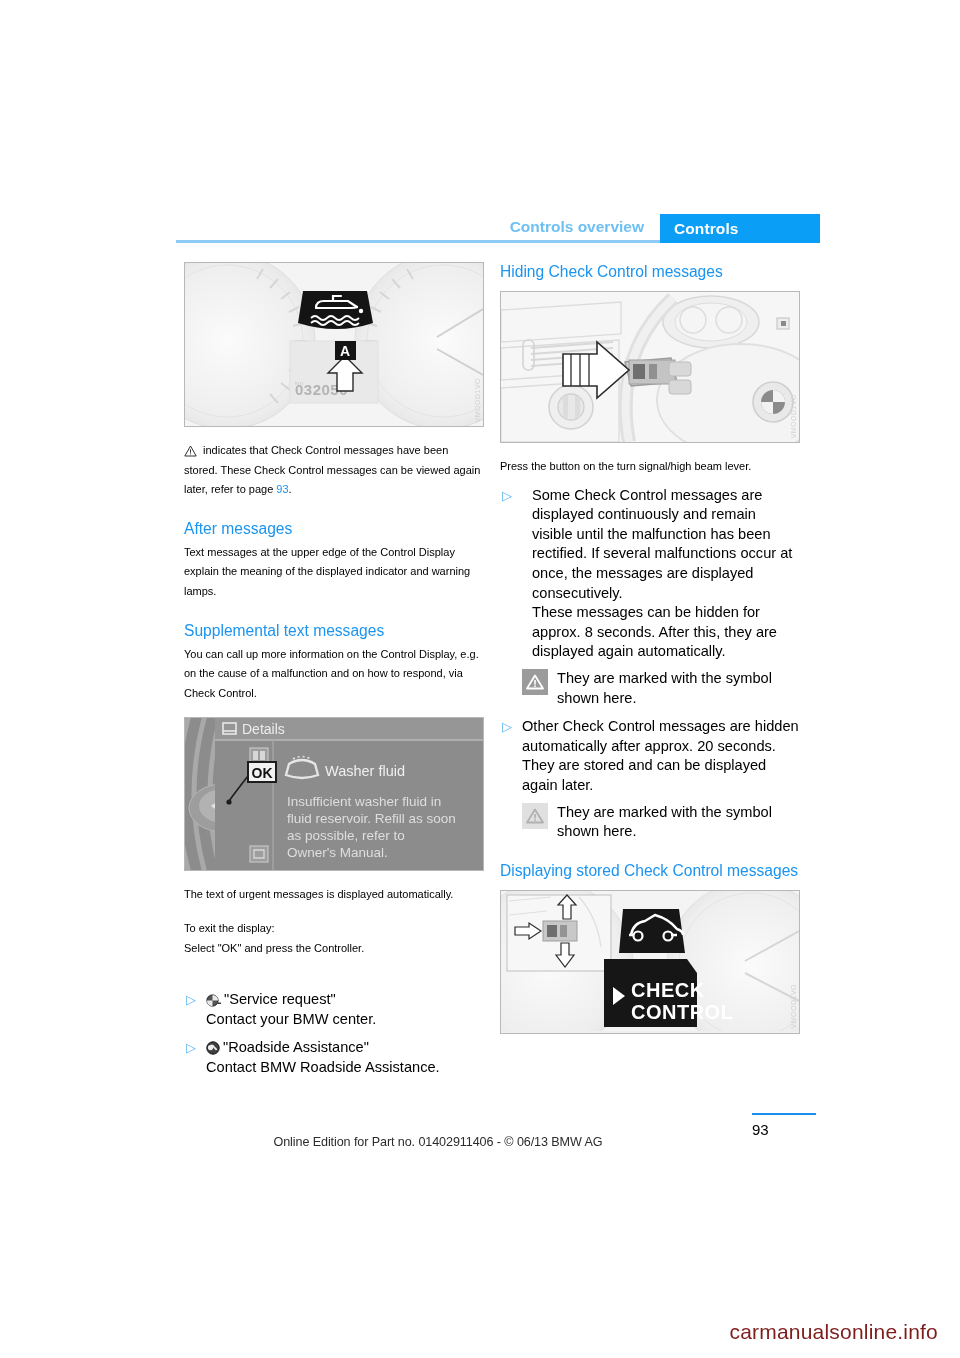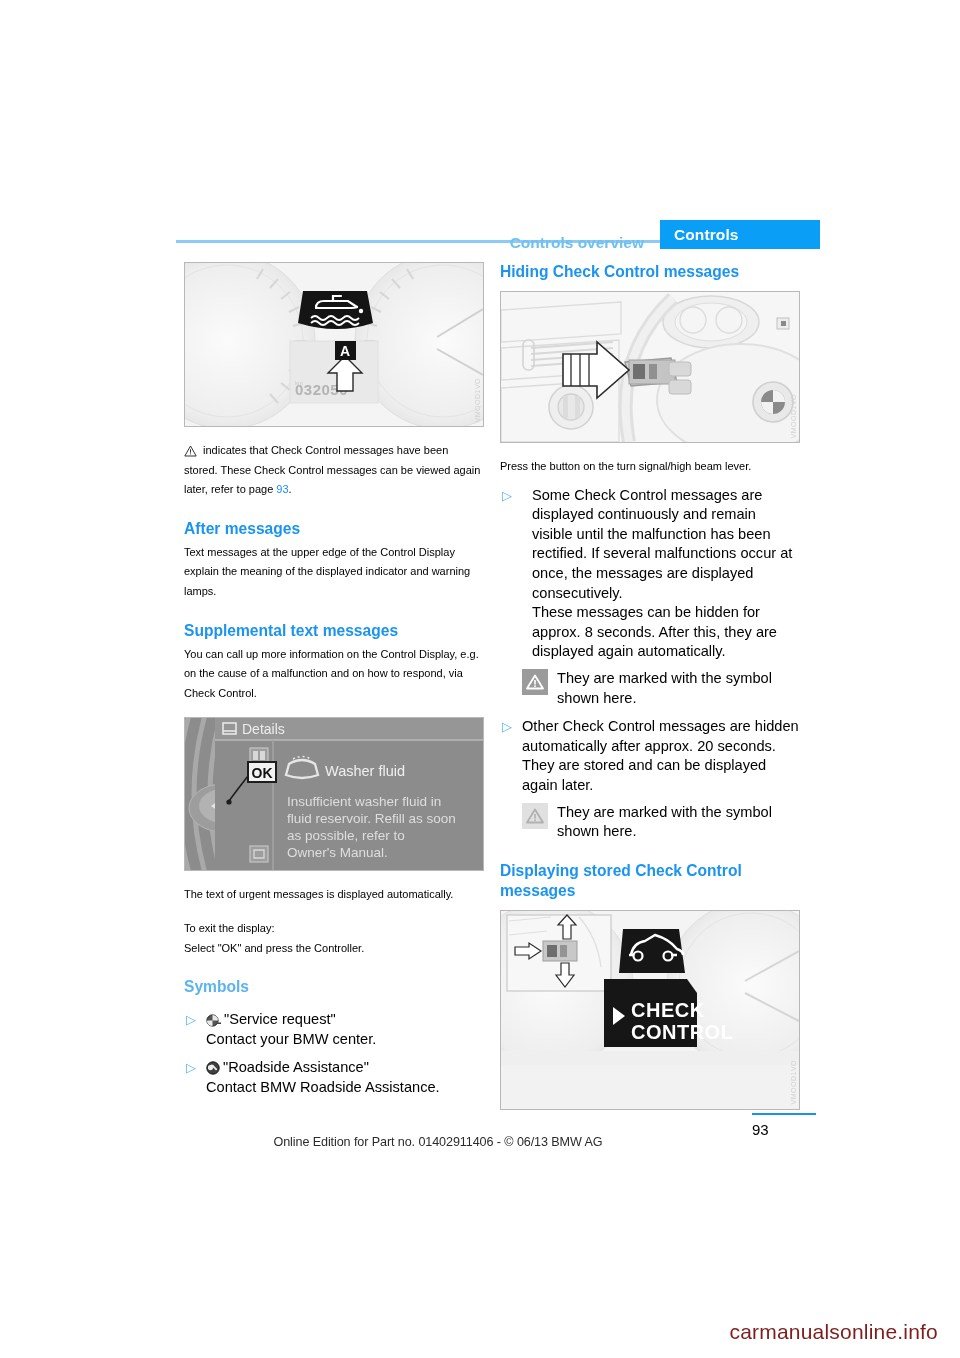--- a/index.html
+++ b/index.html
@@ -35,42 +35,41 @@
     position: absolute;
     left: 0;
     top: 26px;
     width: 644px;
     height: 3px;
     background: #8dcaf5;
   }
   .header-tab-block {
     position: absolute;
     right: 0;
-    top: 6px;
+    top: 0;
     height: 29px;
     background: #0b9ef6;
     padding: 0 14px 0 14px;
     display: flex;
     align-items: center;
     box-sizing: border-box;
     min-width: 160px;
   }
   .header-tab-block span {
     color: #ffffff;
     font-size: 15.5px;
     font-weight: bold;
     letter-spacing: 0.1px;
   }
   .header-secondary {
     position: absolute;
     right: 164px;
-    top: 14px;
+    top: 4px;
     height: 29px;
     display: flex;
-    align-items: center;
     padding-right: 12px;
   }
   .header-secondary span {
     color: #6fc0f2;
     font-size: 15.5px;
     font-weight: bold;
   }
 
   
   .col {
@@ -88,21 +87,21 @@
     color: #000;
   }
   .gap-s { height: 9px; }
   .gap-m { height: 14px; }
   .gap-l { height: 19px; }
 
   h2.heading {
     margin: 0;
     font-size: 15.6px;
     line-height: 20px;
-    font-weight: bold;
+    font-weight: normal;
     color: #1a94f0;
   }
   h2.heading.light {
     color: #5ab4ef;
   }
 
   .link {
     color: #1a8ff0;
   }
 
@@ -375,21 +374,20 @@
 
     <div class="para">The text of urgent messages is displayed automatically.</div>
 
     <div class="gap-m"></div>
 
     <div class="para">To exit the display:</div>
     <div class="para">Select "OK" and press the Controller.</div>
 
     <div class="gap-l"></div>
 
-    <h2 class="heading light">Symbols</h2>
     <div style="height:4px;"></div>
 
     <div class="bullet-row">
       <div class="bullet-marker">▷</div>
       <div class="bullet-body">
         <span class="inline-icon">
           <svg width="15" height="13" viewBox="0 0 15 13">
             <circle cx="6.5" cy="6.5" r="5.6" fill="#555" stroke="#1d1d1d" stroke-width="1"></circle>
             <path d="M6.5,0.9 A5.6,5.6 0 0,1 12.1,6.5 L6.5,6.5 Z" fill="#e9e9e9"></path>
             <path d="M6.5,12.1 A5.6,5.6 0 0,1 0.9,6.5 L6.5,6.5 Z" fill="#e9e9e9"></path>
@@ -514,21 +512,21 @@
       </div>
       <div class="sym-text">They are marked with the symbol shown here.</div>
     </div>
 
     <div class="gap-l"></div>
 
     <h2 class="heading">Displaying stored Check Control messages</h2>
 
     <div class="gap-s"></div>
 
-    <div class="figure" style="height:200px;">
+    <div class="figure" style="height:144px;">
       <svg width="298" height="154" viewBox="0 0 298 154">
         <defs>
           <radialGradient id="dialg2" cx="50%" cy="50%" r="62%">
             <stop offset="0%" stop-color="#fbfbfb"></stop>
             <stop offset="72%" stop-color="#eeeeee"></stop>
             <stop offset="100%" stop-color="#dcdcdc"></stop>
           </radialGradient>
         </defs>
         <rect x="0" y="0" width="298" height="154" fill="#f4f4f4"></rect>
 

